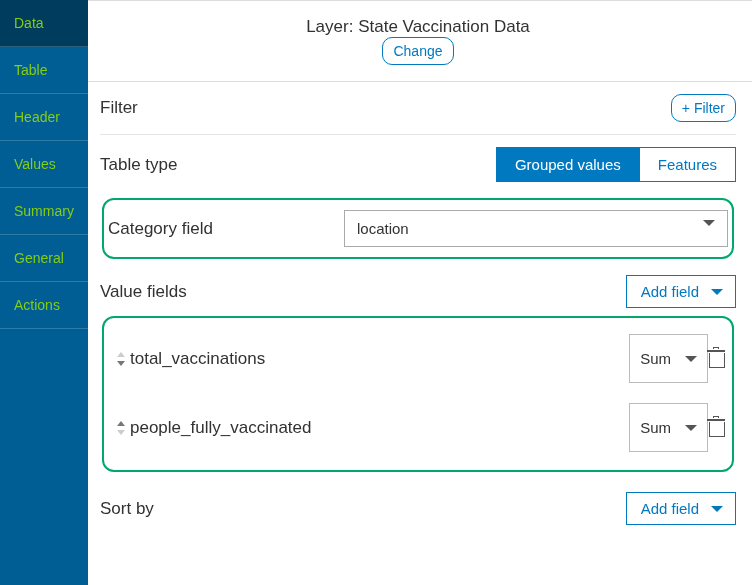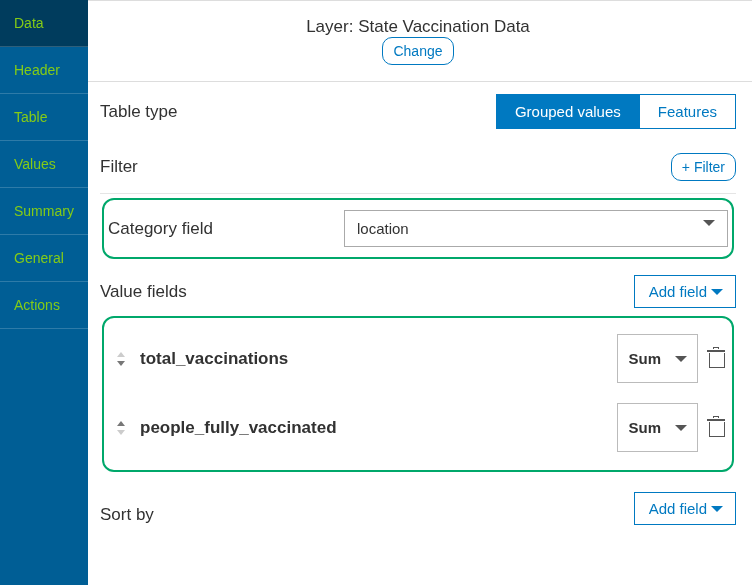--- a/index.html
+++ b/index.html
@@ -120,34 +120,32 @@
     }
     .btn-addfield {
       border: 1px solid #0079c1;
       color: #0079c1;
       background: #fff;
       padding: 7px 12px 7px 14px;
       font-size: 15px;
       cursor: pointer;
       display: flex;
       align-items: center;
-      gap: 4px;
+      gap: 12px;
     }
     .caret-down-blue {
       width: 0; height: 0;
       border-left: 6px solid transparent;
       border-right: 6px solid transparent;
       border-top: 6px solid #0079c1;
     }
     .field-row {
       display: flex;
       align-items: center;
-      gap: 10px;
       padding: 10px 2px;
-      font-weight: bold;
     }
     .drag-handle {
       display: flex;
       flex-direction: column;
       align-items: center;
       gap: 4px;
       width: 18px;
     }
     .arrow-tiny-up, .arrow-tiny-down {
       width: 0; height: 0;
@@ -187,51 +185,51 @@
     }
     .value-group {
       padding: 6px 2px 8px 2px;
     }
   </style>
 </head>
 <body>
 
 <nav class="sidebar">
   <div class="sidebar-item active"><span>Data</span></div>
+  <div class="sidebar-item"><span>Table</span></div>
   <div class="sidebar-item"><span>Header</span></div>
-  <div class="sidebar-item"><span>Table</span></div>
   <div class="sidebar-item"><span>Values</span></div>
   <div class="sidebar-item"><span>Summary</span></div>
   <div class="sidebar-item"><span>General</span></div>
   <div class="sidebar-item"><span>Actions</span></div>
 </nav>
 
 <div class="main">
 
 
   <div class="layer-band">
     <div class="layer-title">
       <span>Layer: </span><span>State Vaccination Data</span>
     </div>
     <button class="btn-outline sm">Change</button>
   </div>
 
   <div class="inner">
+
+    <div class="row border-b">
+      <div class="label">Filter</div>
+      <button class="btn-outline sm">+ Filter</button>
+    </div>
 
     <div class="row">
       <div class="label">Table type</div>
       <div class="segmented">
         <button class="seg-btn active">Grouped values</button>
         <button class="seg-btn">Features</button>
       </div>
-    </div>
-
-    <div class="row border-b">
-      <div class="label">Filter</div>
-      <button class="btn-outline sm">+ Filter</button>
     </div>
 
     <div class="highlight-box">
       <div class="category-row">
         <div class="cat-label">Category field</div>
         <div class="dropdown">
           <span>location</span>
           <span class="caret-down"></span>
         </div>
       </div>
@@ -274,21 +272,21 @@
             <span class="caret-down"></span>
           </div>
           <div class="trash">
               <span class="lid"></span>
             </div>
         </div>
 
       </div>
     </div>
 
-    <div class="row" style="padding-top:6px;align-items:flex-end;">
+    <div class="row" style="padding-top:6px;">
       <div class="label">Sort by</div>
       <button class="btn-addfield">
         <span>Add field</span>
         <span class="caret-down-blue"></span>
       </button>
     </div>
 
   </div>
 </div>
 

